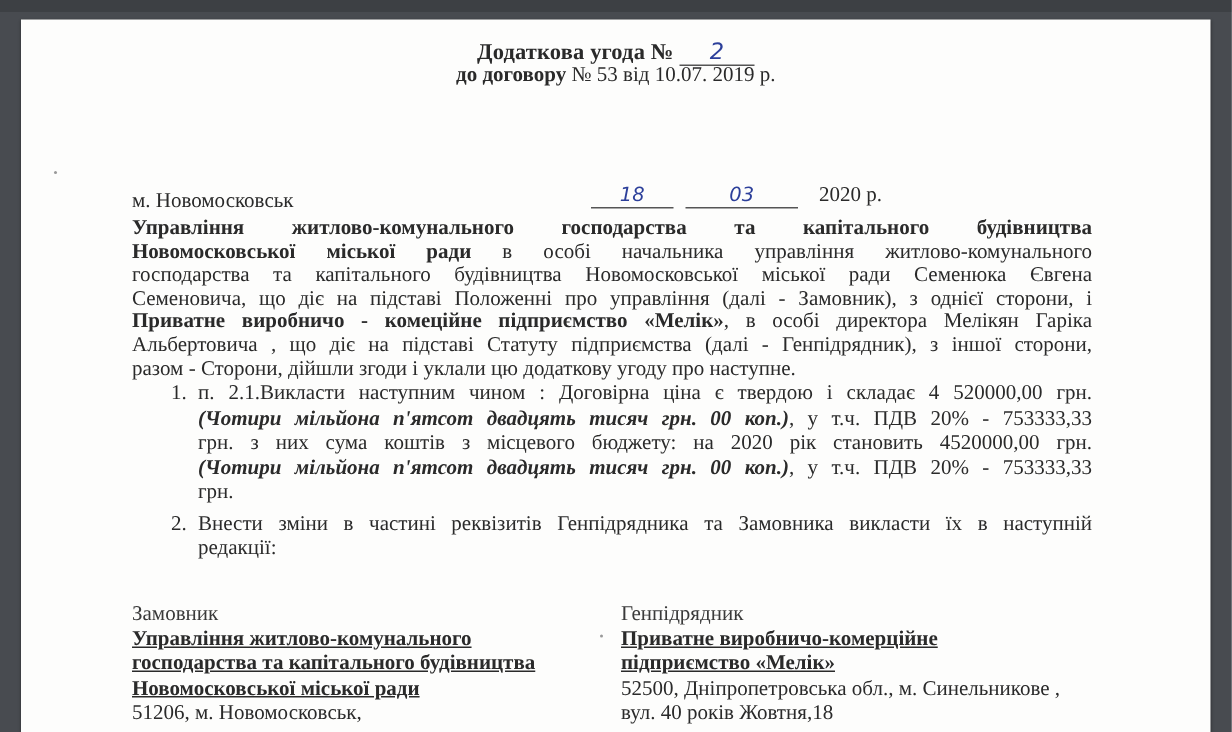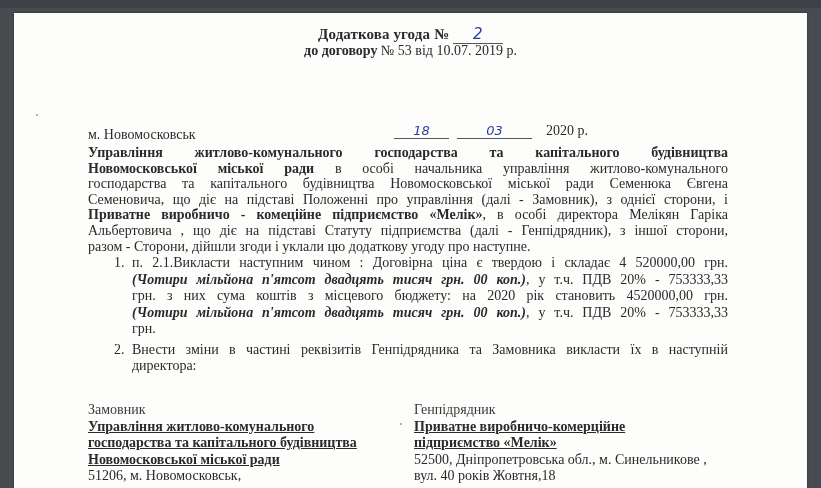--- a/index.html
+++ b/index.html
@@ -149,21 +149,21 @@
         <span class="num">1.</span>
         <span class="ln"><span class="ital"></span><span>п. 2.1.Викласти  наступним чином : Договірна ціна є твердою і складає 4 520000,00 грн.</span></span>
         <span class="ln"><span class="ital">(Чотири мільйона п'ятсот двадцять  тисяч грн. 00 коп.)</span><span>, у т.ч. ПДВ 20% - 753333,33</span></span>
         <span class="ln"><span class="ital"></span><span>грн. з них сума коштів з місцевого бюджету: на 2020 рік становить 4520000,00 грн.</span></span>
         <span class="ln"><span class="ital">(Чотири мільйона п'ятсот двадцять  тисяч грн. 00 коп.)</span><span>, у т.ч. ПДВ 20% - 753333,33</span></span>
         <span class="ln last"><span class="ital"></span><span>грн.</span></span>
       </div>
       <div class="li" style="margin-top:4px;">
         <span class="num">2.</span>
         <span class="ln"><span class="ital"></span><span>Внести зміни в частині реквізитів Генпідрядника та Замовника викласти їх в наступній</span></span>
-        <span class="ln last"><span class="ital"></span><span>директора:</span></span>
+        <span class="ln last"><span class="ital"></span><span>редакції:</span></span>
       </div>
     </div>
 
     <div class="col" style="left:74px; top:389px;">
       <span class="ln label">Замовник</span>
       <span class="ln b">Управління  житлово-комунального</span>
       <span class="ln b">господарства та капітального будівництва</span>
       <span class="ln b">Новомосковської міської ради</span>
       <span class="ln">51206, м. Новомосковськ,</span>
     </div>

